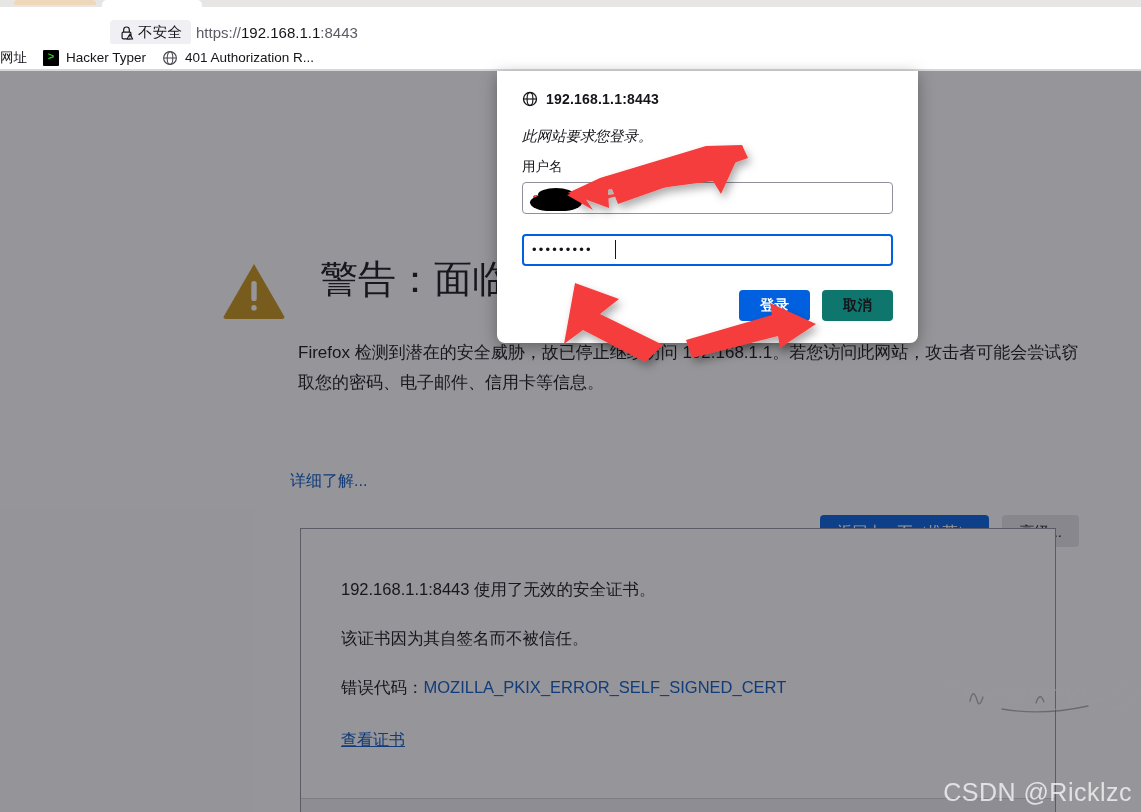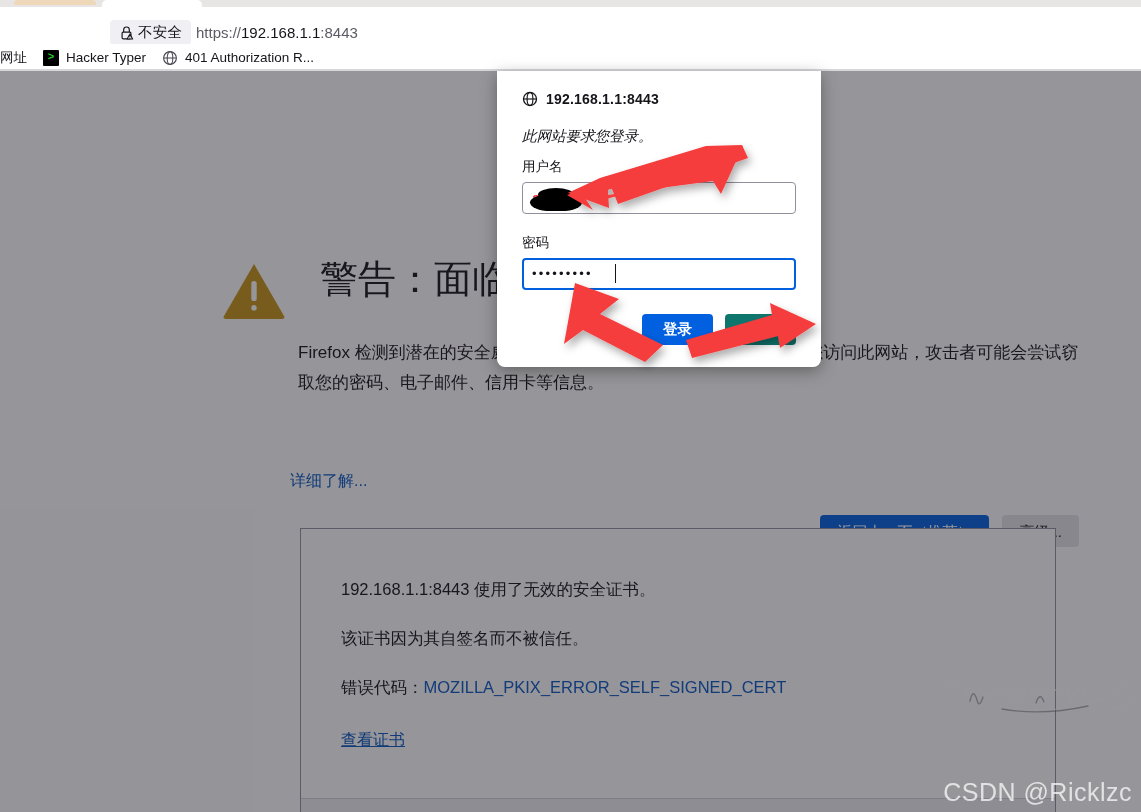--- a/index.html
+++ b/index.html
@@ -300,21 +300,21 @@
     width: 1141px; height: 741px;
     background: rgba(28,27,34,0.45);
     z-index: 20;
   }
 
   
   .auth-dialog {
     position: absolute;
     left: 497px;
     top: 71px;
-    width: 324px;
+    width: 421px;
     background: #ffffff;
     border-radius: 0 0 8px 8px;
     box-shadow: 0 4px 16px rgba(0,0,0,0.35);
     z-index: 30;
     padding: 20px 25px 22px 25px;
     box-sizing: border-box;
   }
   .auth-head {
     display: flex;
     align-items: center;
@@ -561,21 +561,20 @@
     <div class="auth-msg">此网站要求您登录。</div>
 
     <div class="fld-label">用户名</div>
     <div class="field-wrap">
       <input class="txt-input" type="text" value="" placeholder="" style="">
       <span class="redacted-user">admin</span>
       <span class="redact-blob"></span>
       <span class="redact-blob2"></span>
     </div>
 
-    <div class="fld-label">密码</div>
     <div class="field-wrap last">
       <input class="txt-input focused" type="text" value="" placeholder="" style="">
       <span class="pwd-dots">•••••••••</span>
       <span class="caret"></span>
     </div>
 
     <div class="auth-btns">
       <button class="btn btn-login">登录</button>
       <button class="btn btn-cancel">取消</button>
     </div>

